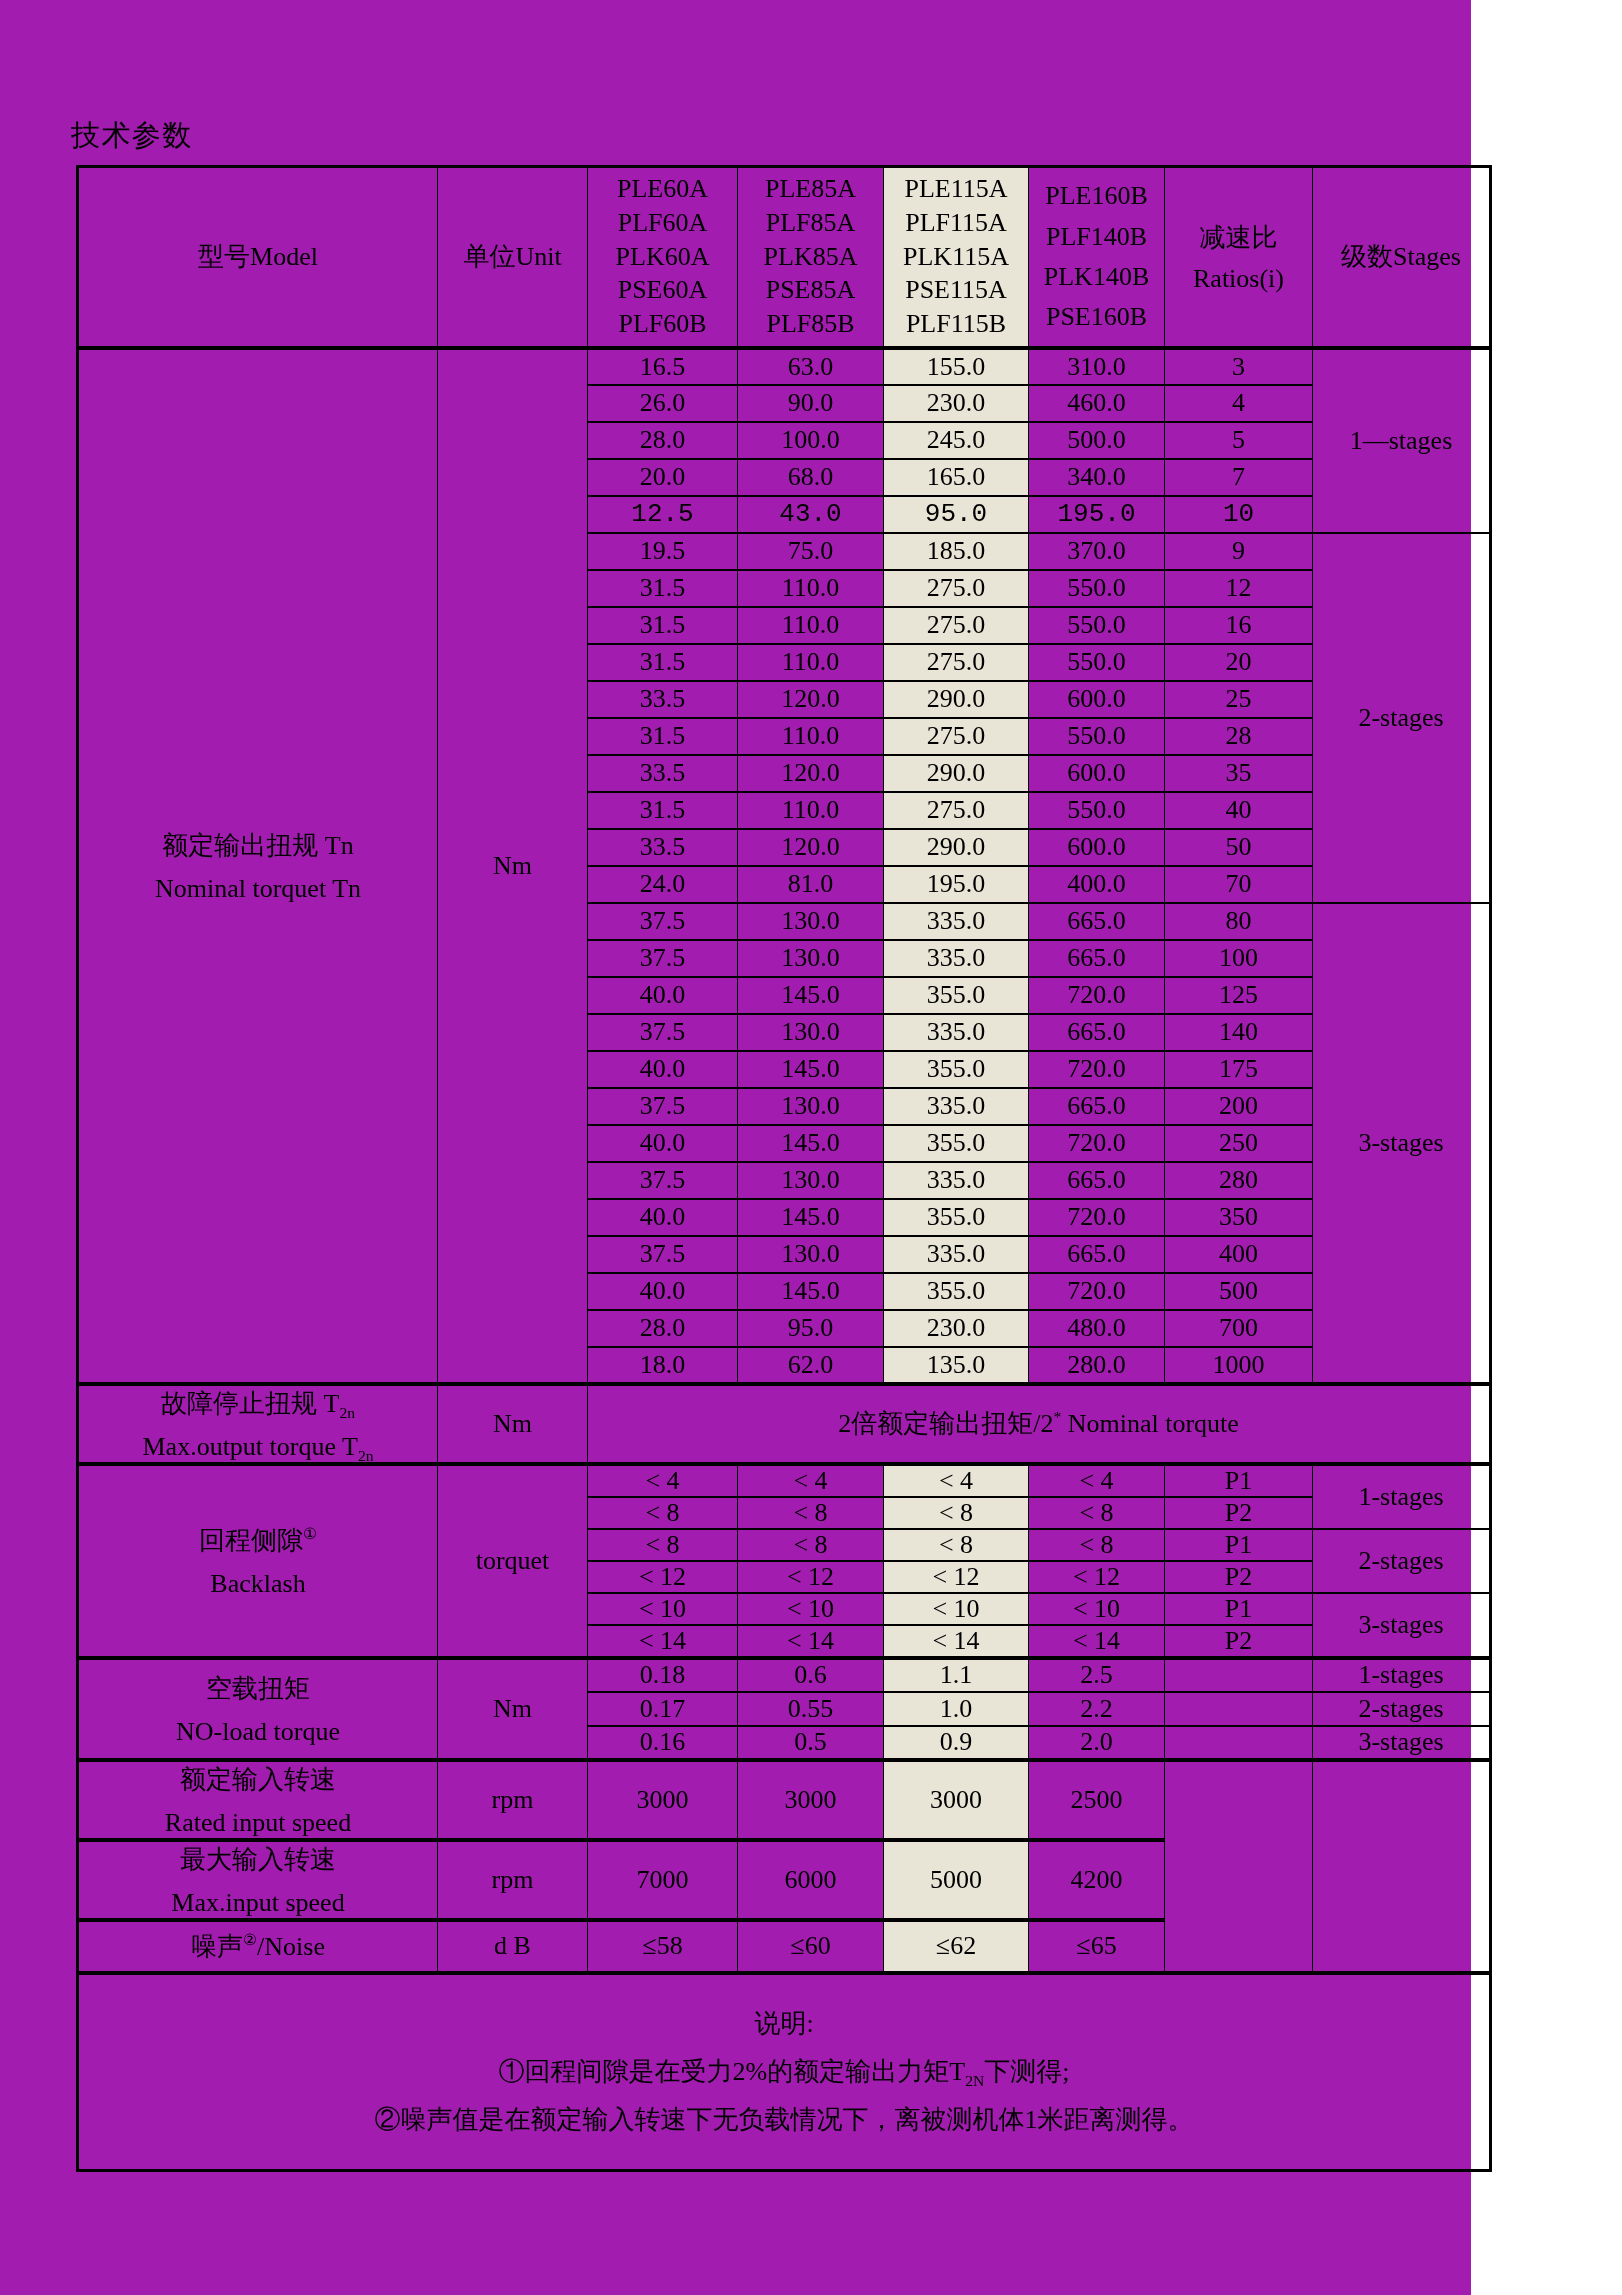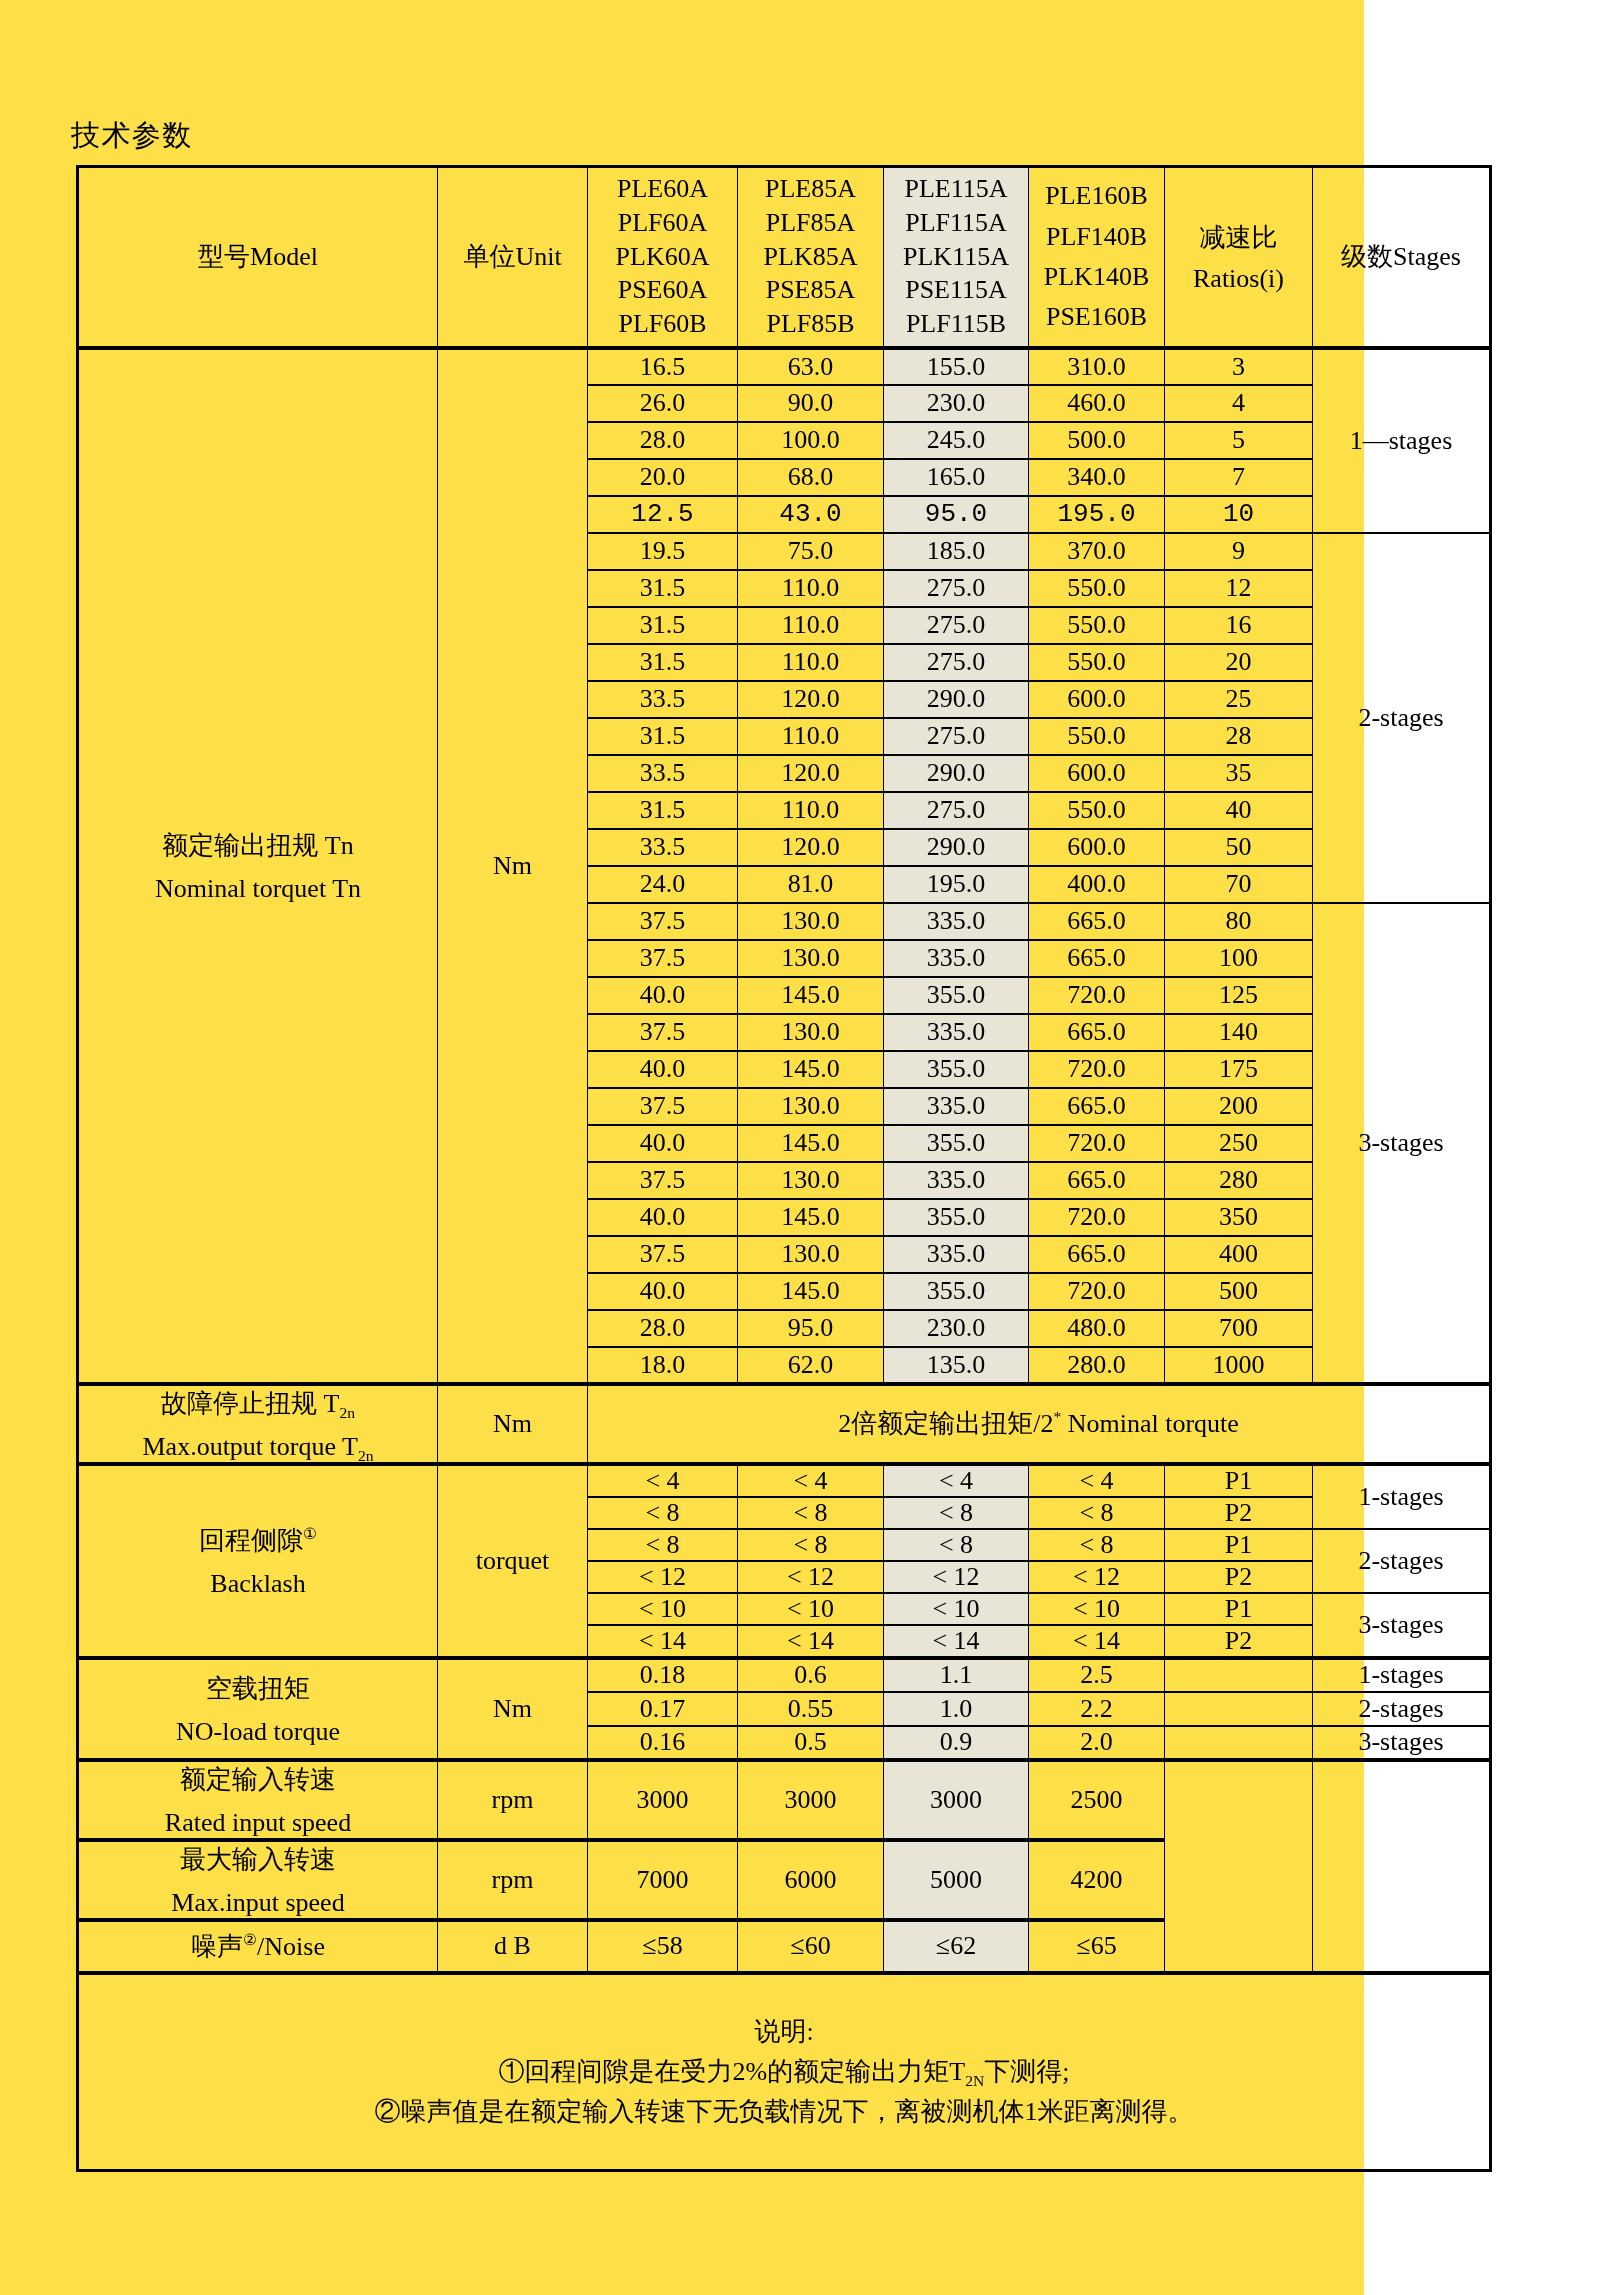--- a/index.html
+++ b/index.html
@@ -1,19 +1,19 @@
 <!DOCTYPE html>
 <html style="--hl: #e8e5d7;font-size:11px"><head>
 <meta charset="utf-8">
 <style>
   html,body{margin:0;padding:0;background:#ffffff;}
   #page{
     position:relative;
-    width:1364px;height:2295px;
-    background:#fde047;
+    width:1471px;height:2295px;
+    background:#a21caf;
     font-family:"Liberation Serif","DejaVu Serif",serif;
     color:#000;
   }
   #page-title{
     position:absolute;left:71px;top:116px;
     font-size:29px;letter-spacing:1.4px;
   }
   #spec-table{
     position:absolute;left:76px;top:165px;
     width:1413px;
@@ -29,21 +29,21 @@
   #spec-table td.sec-top{border-top-width:4.1px;}
   .hl{background:var(--hl,#e8e5d7);}
   .vstack{display:flex;flex-direction:column;justify-content:center;row-gap:9.5px;}
   td.colhead .vstack{height:172px;justify-content:space-evenly;row-gap:0;}
   td.lblcell .vstack{row-gap:11px;}
   sub,sup{font-size:0.60em;line-height:0;}
   td.notes-cell{
     text-align:left;vertical-align:top;
     padding:11px 9.5px;line-height:1.52;
   }
-  td.notes-cell div{margin:0;}
+  td.notes-cell div{margin:8px;}
 </style>
 </head>
 <body>
 
 <div id="page">
   <div id="page-title">技术参数</div>
   <table id="spec-table">
     <colgroup>
       <col style="width:360px">
         <col style="width:150px">

